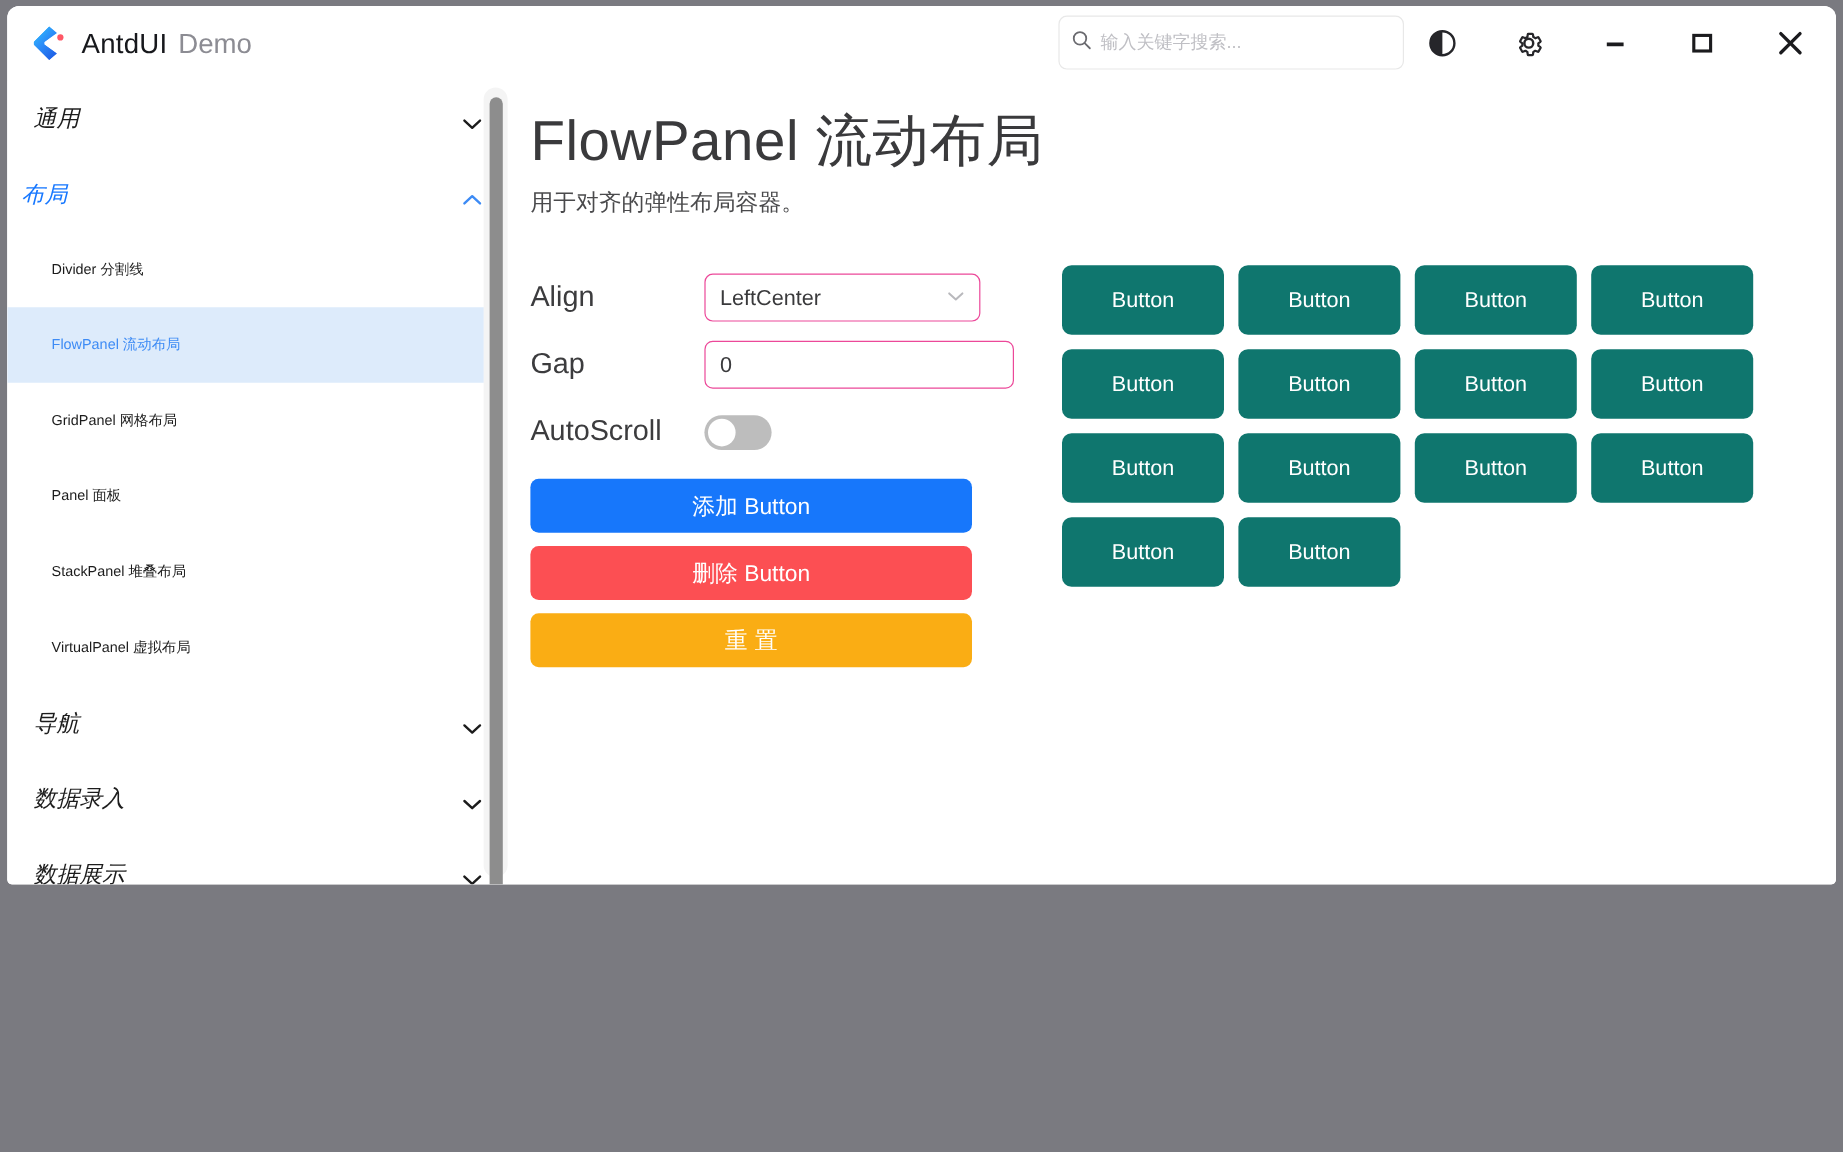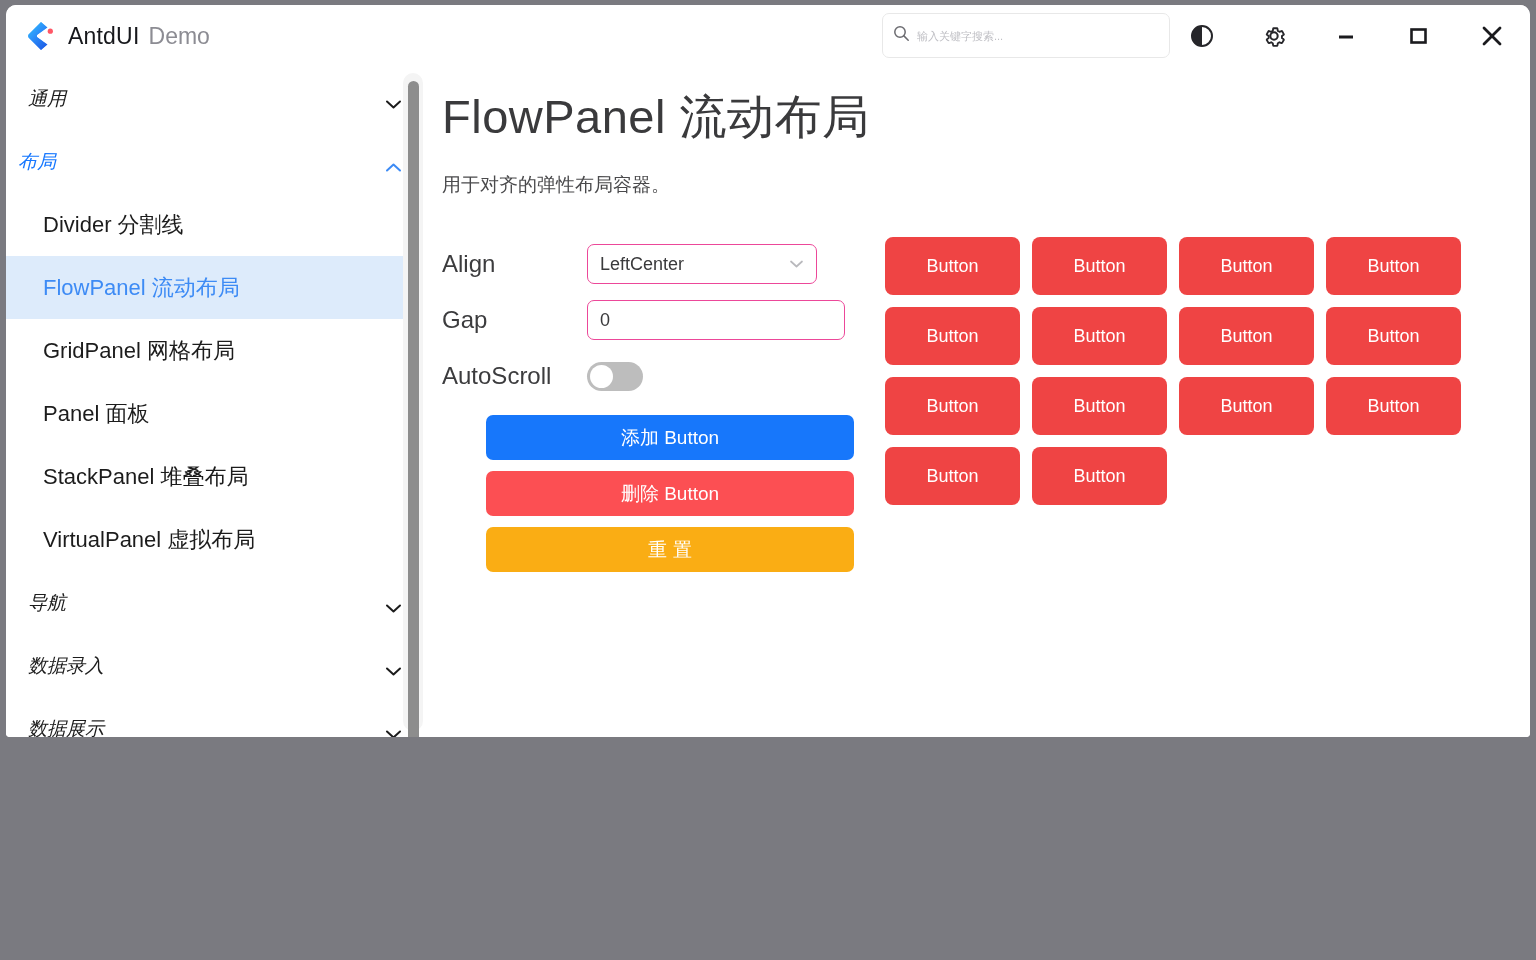--- a/index.html
+++ b/index.html
@@ -54,21 +54,21 @@
     width: 288px; height: 45px;
     border: 1px solid #e8e8e8;
     border-radius: 7px;
     background: #fff;
     display: flex;
     align-items: center;
     padding: 0 10px;
   }
   .search-input {
     border: none; outline: none;
-    font-size: 11px;
+    font-size: 15px;
     color: #2b2b2b;
     background: transparent;
     flex: 1;
     margin-left: 7px;
     font-family: inherit;
   }
   .search-input::placeholder { color: #bfbfc4; }
   .tb-btns {
     position: absolute;
     right: 0; top: 0;
@@ -106,21 +106,21 @@
     justify-content: space-between;
     font-style: italic;
   }
   .grp.open { color: #1677ff; padding-left: 12px; }
   .grp .chev { width: 17px; height: 11px; position: relative; }
   .sub-item {
     height: 63px;
     display: flex;
     align-items: center;
     padding-left: 37px;
-    font-size: 22px;
+    font-size: 12px;
     color: #1c1c1c;
     cursor: pointer;
     border-radius: 0 7px 7px 0;
     margin-right: 14px;
   }
   .sub-item.active {
     background: #ddebfb;
     color: #3d8bf5;
   }
   .scrollbar-track {
@@ -150,21 +150,21 @@
   .page-title {
     font-size: 47px;
     font-weight: 400;
     color: #3a3a3c;
     letter-spacing: 0.5px;
     line-height: 1.18;
   }
   .page-sub {
     font-size: 19px;
     color: #4a4a4c;
-    margin-top: 28px;
+    margin-top: 12px;
   }
   .content {
     display: flex;
     margin-top: 38px;
   }
   .panel-left { width: 375px; flex: 0 0 375px; }
   .row {
     display: flex;
     align-items: center;
     height: 56px;
@@ -212,39 +212,38 @@
     display: block;
     width: 368px;
     height: 45px;
     border: none;
     border-radius: 7px;
     color: #fff;
     font-size: 19px;
     font-family: inherit;
     cursor: pointer;
     margin-top: 11px;
-    margin-left: 44px;
   }
   .act-btn.primary { background: #1777fb; }
   .act-btn.danger  { background: #fc4f53; }
   .act-btn.warn    { background: #faad14; letter-spacing: 6px; padding-left: 6px; }
 
   .flow {
     flex: 1;
     display: flex;
     flex-wrap: wrap;
     align-content: flex-start;
     gap: 12px 12px;
     margin-left: 68px;
     padding-top: 1px;
   }
   .flow-btn {
     width: 135px;
     height: 58px;
-    background: #ef4444;
+    background: #0f766e;
     border: none;
     border-radius: 8px;
     color: #fff;
     font-size: 18px;
     font-family: inherit;
     cursor: pointer;
     display: flex;
     align-items: center;
     justify-content: center;
   }

